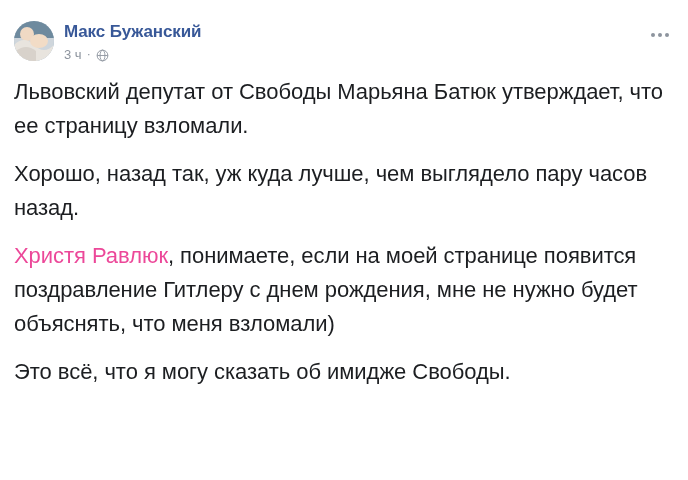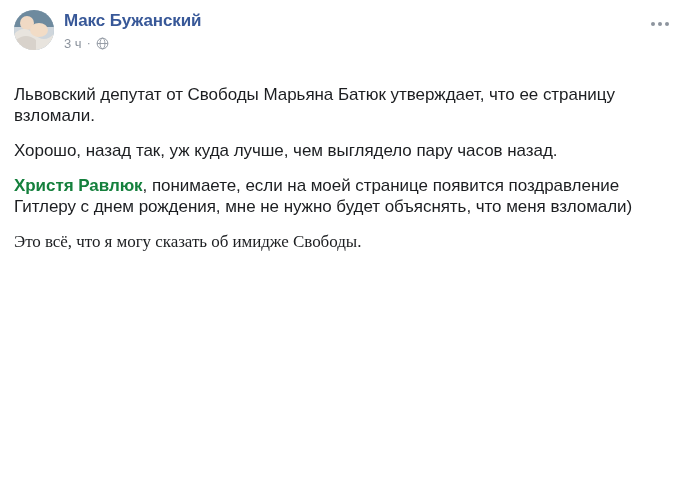--- a/index.html
+++ b/index.html
@@ -13,21 +13,21 @@
     font-family: "Liberation Sans", sans-serif;
     color: #1c1e21;
     overflow: hidden;
   }
   .post {
     position: relative;
     width: 688px;
     height: 339px;
     background: #ffffff;
     box-sizing: border-box;
-    padding: 10px 14px 0 14px;
+    padding: 21px 14px 0 14px;
   }
   .post-header {
     display: flex;
     align-items: flex-start;
     position: relative;
     height: 54px;
   }
   .avatar {
     width: 40px;
     height: 40px;
@@ -47,21 +47,21 @@
   }
   .author {
     font-size: 17px;
     font-weight: bold;
     color: #385898;
     line-height: 20px;
     letter-spacing: -0.1px;
   }
   .meta {
     display: flex;
-    align-items: center;
+    align-items: flex-end;
     margin-top: 5px;
     font-size: 13px;
     color: #8d949e;
     line-height: 15px;
   }
   .meta .time { color: #8d949e; }
   .meta .dot {
     margin: 0 5px;
     color: #8d949e;
     font-size: 12px;
@@ -82,34 +82,33 @@
     cursor: pointer;
   }
   .more-btn .d {
     width: 4px;
     height: 4px;
     border-radius: 50%;
     background: #8d949e;
     margin: 0 1.5px;
   }
   .post-body {
-    margin-top: 20px;
-    font-size: 17px;
-    line-height: 21px;
+    margin-top: 0;
+    font-size: 22px;
+    line-height: 34px;
     color: #1c1e21;
     letter-spacing: -0.05px;
   }
   .para {
     margin: 0 0 14px 0;
   }
-  .para:last-child { margin-bottom: 0; font-family: Liberation Serif, serif; }
+  .para:last-child { margin-bottom: 0; }
   .mention {
-    color: #15803d;
+    color: #ec4899;
     cursor: pointer;
-    font-weight: bold;
   }
 </style>
 </head>
 <body>
 
 <div class="post">
 
   <div class="post-header">
 
     <div class="avatar">

